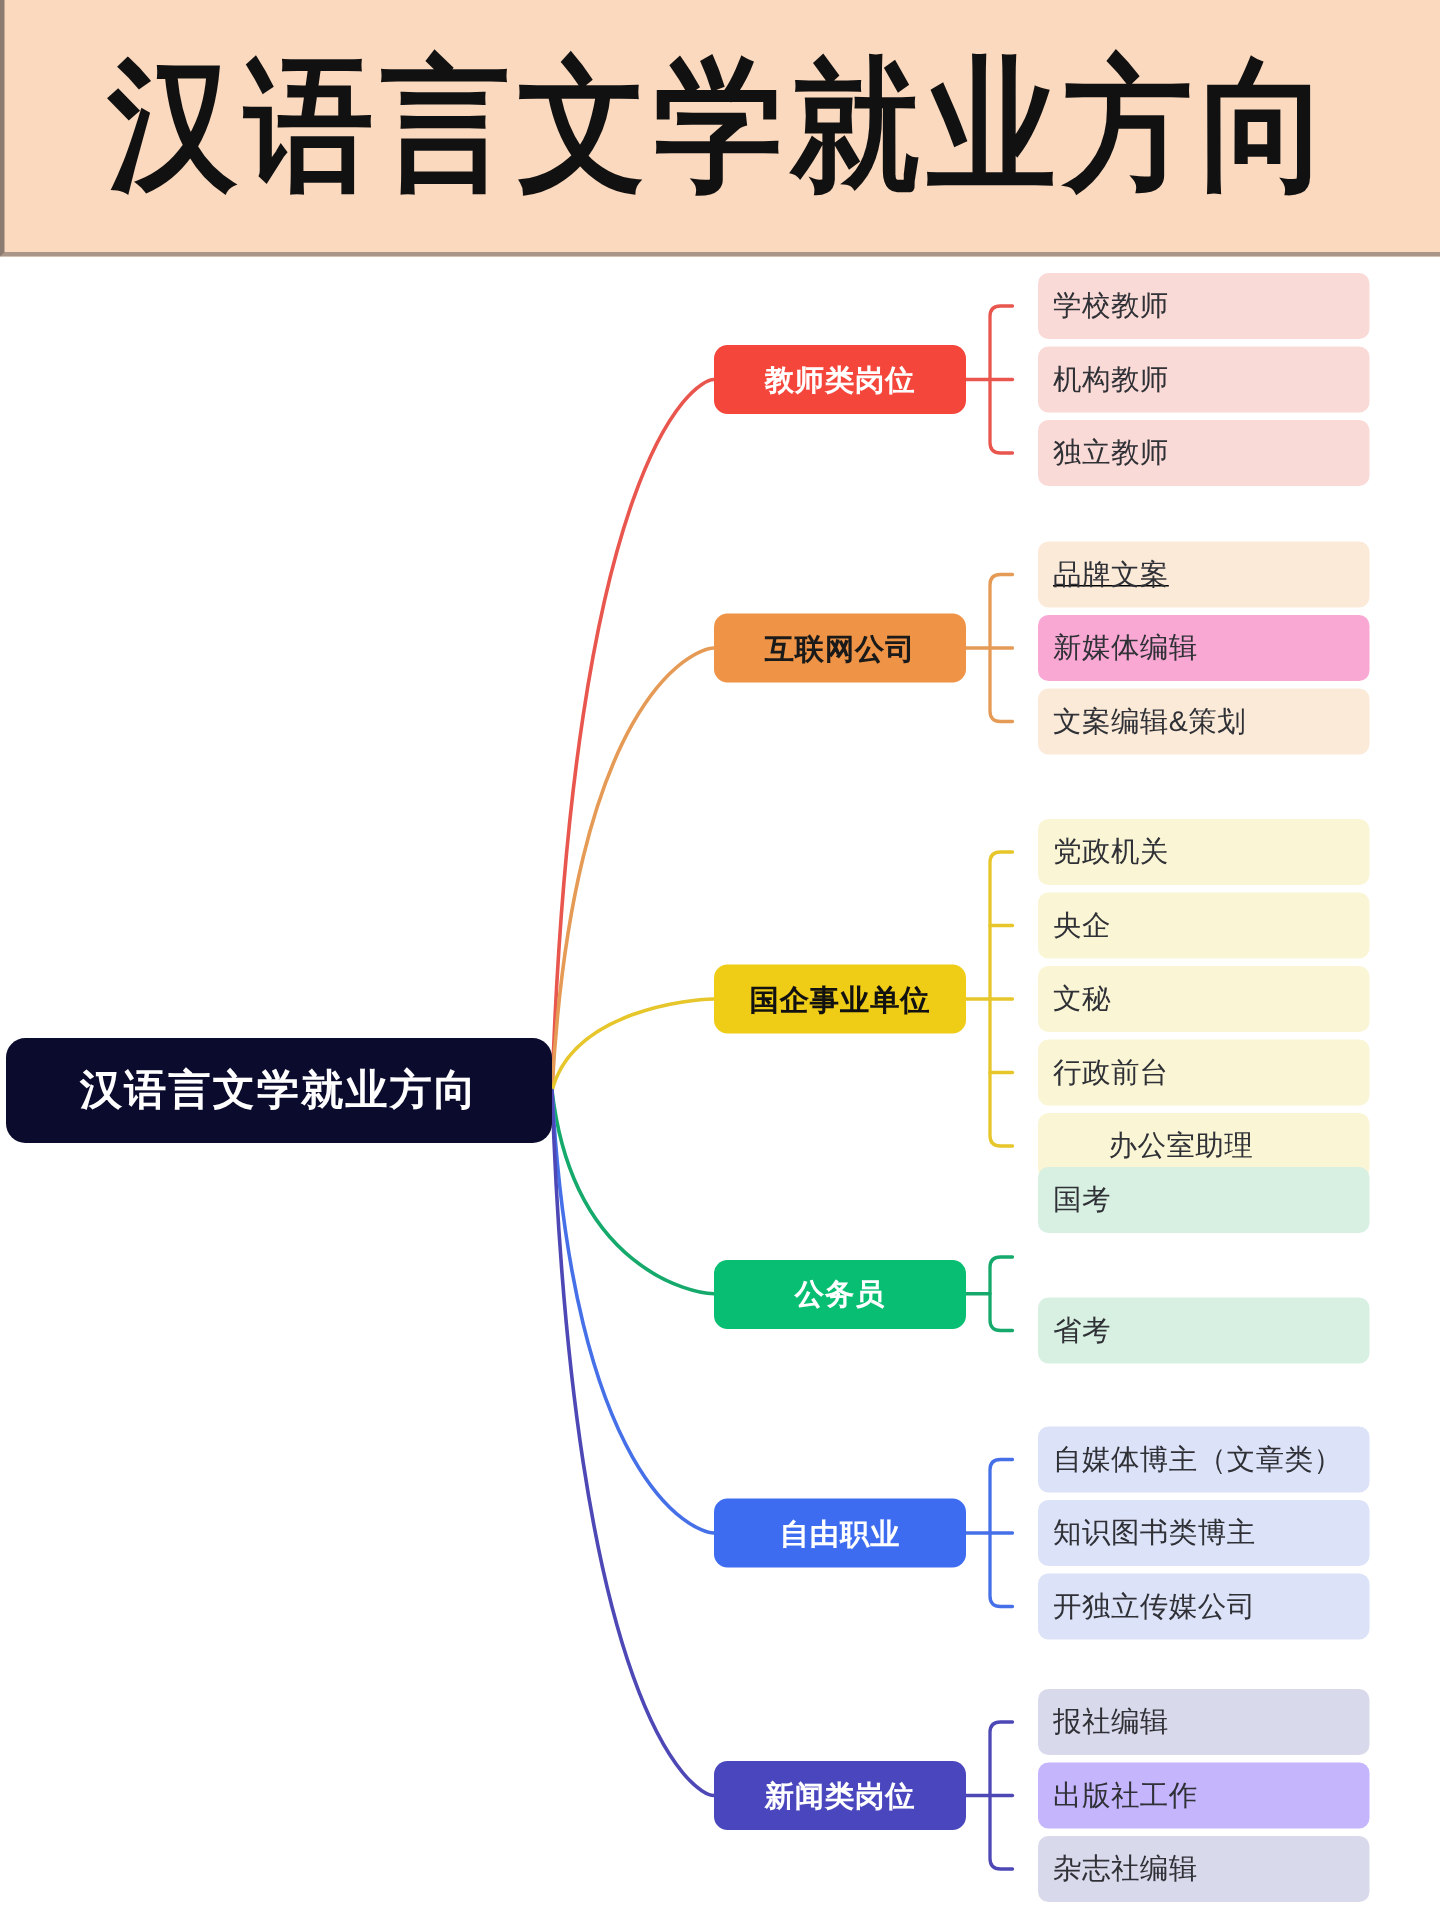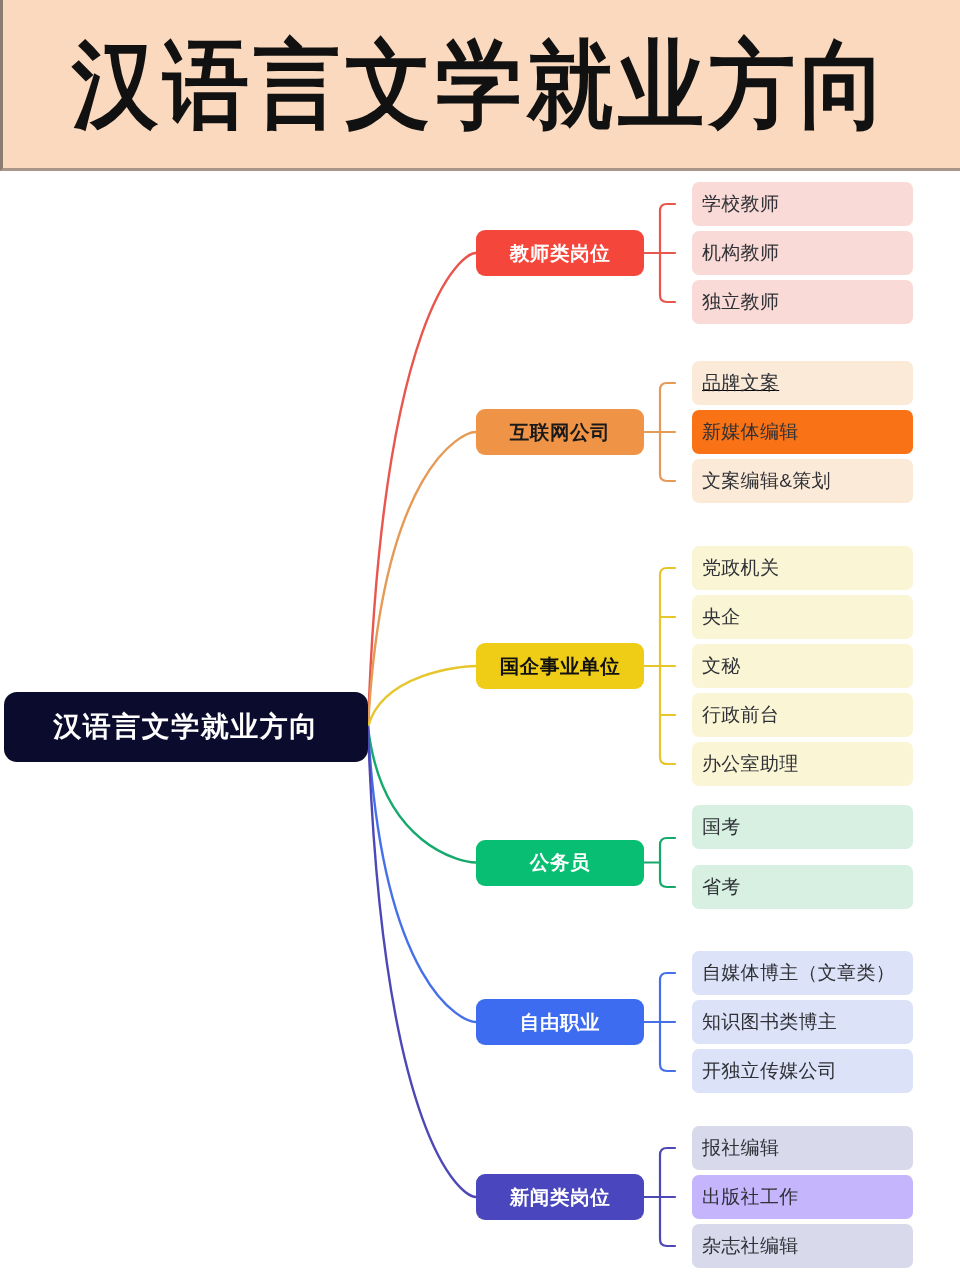--- a/index.html
+++ b/index.html
@@ -161,48 +161,48 @@
         </div>
         <div class="leaf-box" style="top: 109px; background: rgb(250, 218, 214);">
           <span class="leaf-text">独立教师</span>
         </div>
         <div class="branch-node" style="top: 59px; background: rgb(245, 70, 60);">
           <span class="node-text" style="color: rgb(255, 255, 255);">教师类岗位</span>
         </div>
         <div class="leaf-box" style="top: 190px; background: rgb(252, 234, 216); text-decoration: underline;">
           <span class="leaf-text">品牌文案</span>
         </div>
-        <div class="leaf-box" style="top: 239px; background: #f97316;">
+        <div class="leaf-box" style="top: 239px; background: #f9a8d4;">
           <span class="leaf-text">新媒体编辑</span>
         </div>
         <div class="leaf-box" style="top: 288px; background: rgb(252, 234, 216);">
           <span class="leaf-text">文案编辑&amp;策划</span>
         </div>
         <div class="branch-node" style="top: 238px; background: rgb(239, 148, 70);">
           <span class="node-text" style="color: rgb(26, 26, 26); text-align: center;">互联网公司</span>
         </div>
         <div class="leaf-box" style="top: 375px; background: rgb(250, 245, 212);">
           <span class="leaf-text">党政机关</span>
         </div>
         <div class="leaf-box" style="top: 424px; background: rgb(250, 245, 212);">
           <span class="leaf-text">央企</span>
         </div>
         <div class="leaf-box" style="top: 473px; background: rgb(250, 245, 212);">
           <span class="leaf-text">文秘</span>
         </div>
         <div class="leaf-box" style="top: 522px; background: rgb(250, 245, 212);">
           <span class="leaf-text">行政前台</span>
         </div>
-        <div class="leaf-box" style="top: 571px; background: rgb(250, 245, 212);">
+        <div class="leaf-box" style="top: 571px; background: rgb(250, 245, 212); padding-left: 37px;">
           <span class="leaf-text">办公室助理</span>
         </div>
         <div class="branch-node" style="top: 472px; background: rgb(239, 204, 22);">
           <span class="node-text" style="color: rgb(17, 17, 17);">国企事业单位</span>
         </div>
-        <div class="leaf-box" style="top: 634px; background: rgb(215, 240, 226); font-family: Liberation Serif, serif;">
+        <div class="leaf-box" style="top: 607px; background: rgb(215, 240, 226); font-family: Liberation Serif, serif;">
           <span class="leaf-text">国考</span>
         </div>
         <div class="leaf-box" style="top: 694px; background: rgb(215, 240, 226);">
           <span class="leaf-text">省考</span>
         </div>
         <div class="branch-node" style="top: 668.5px; background: rgb(8, 190, 114);">
           <span class="node-text" style="color: rgb(255, 255, 255);">公务员</span>
         </div>
         <div class="leaf-box" style="top: 780px; background: rgb(220, 226, 248);">
           <span class="leaf-text">自媒体博主（文章类）</span>

